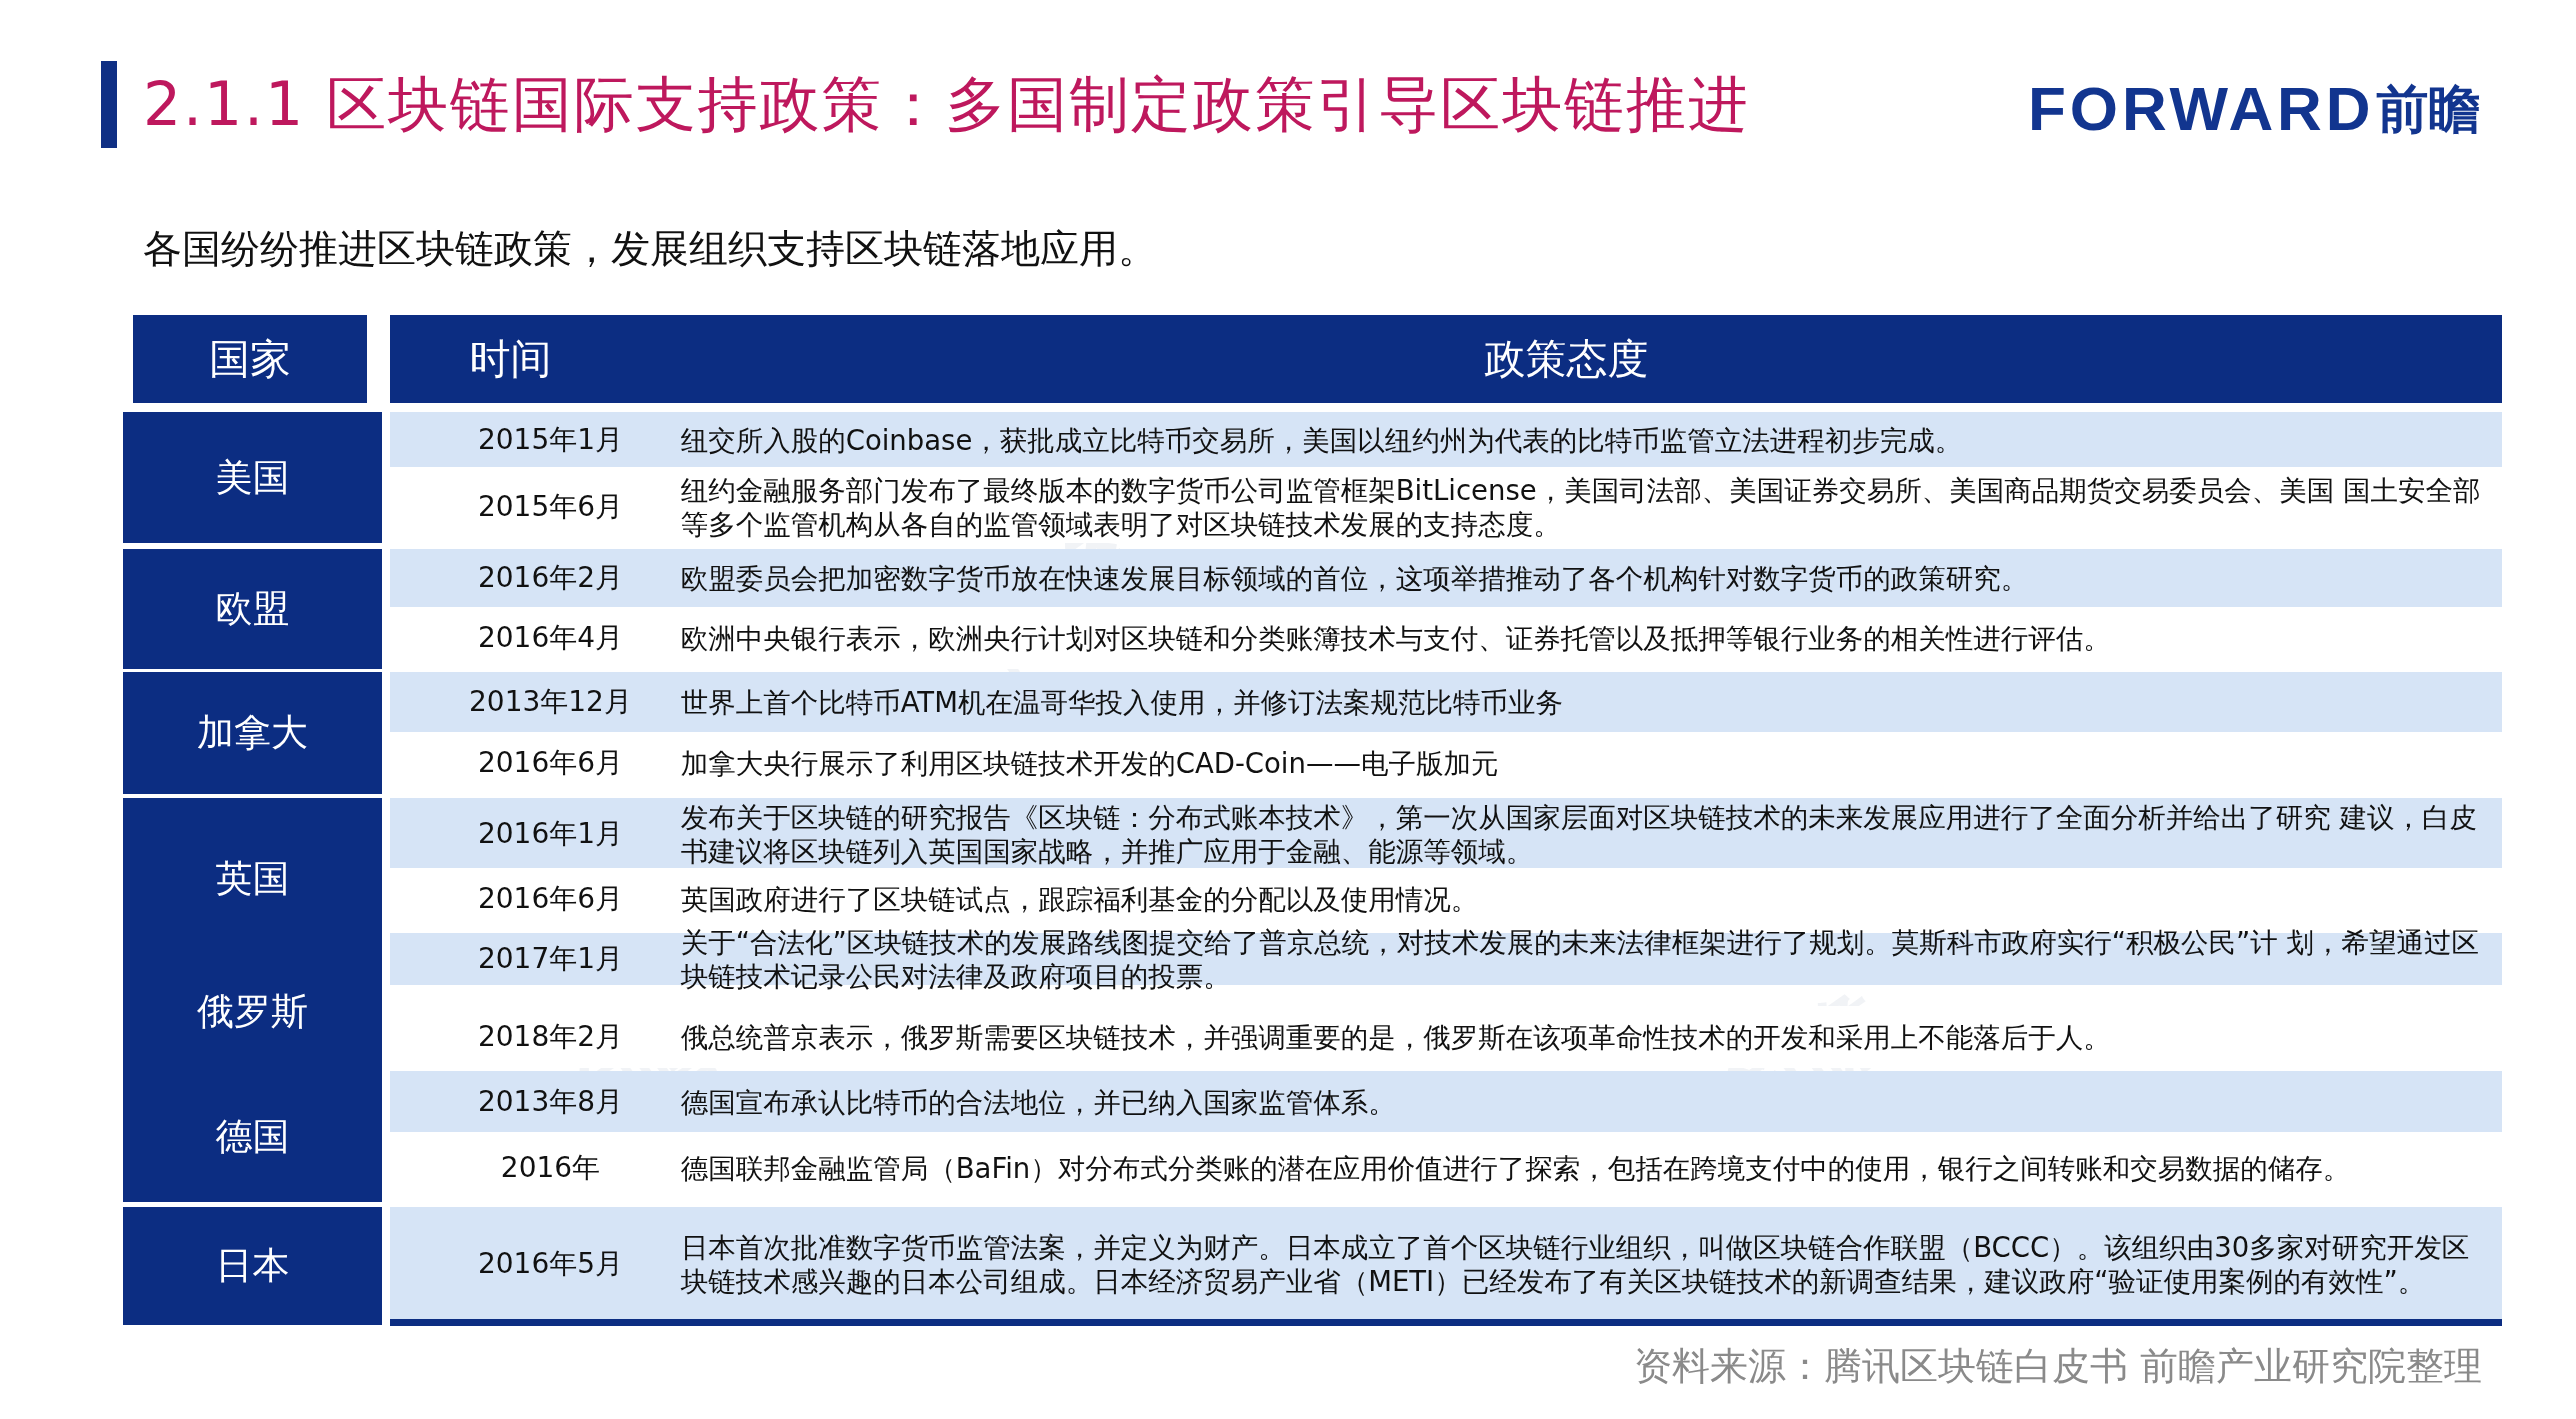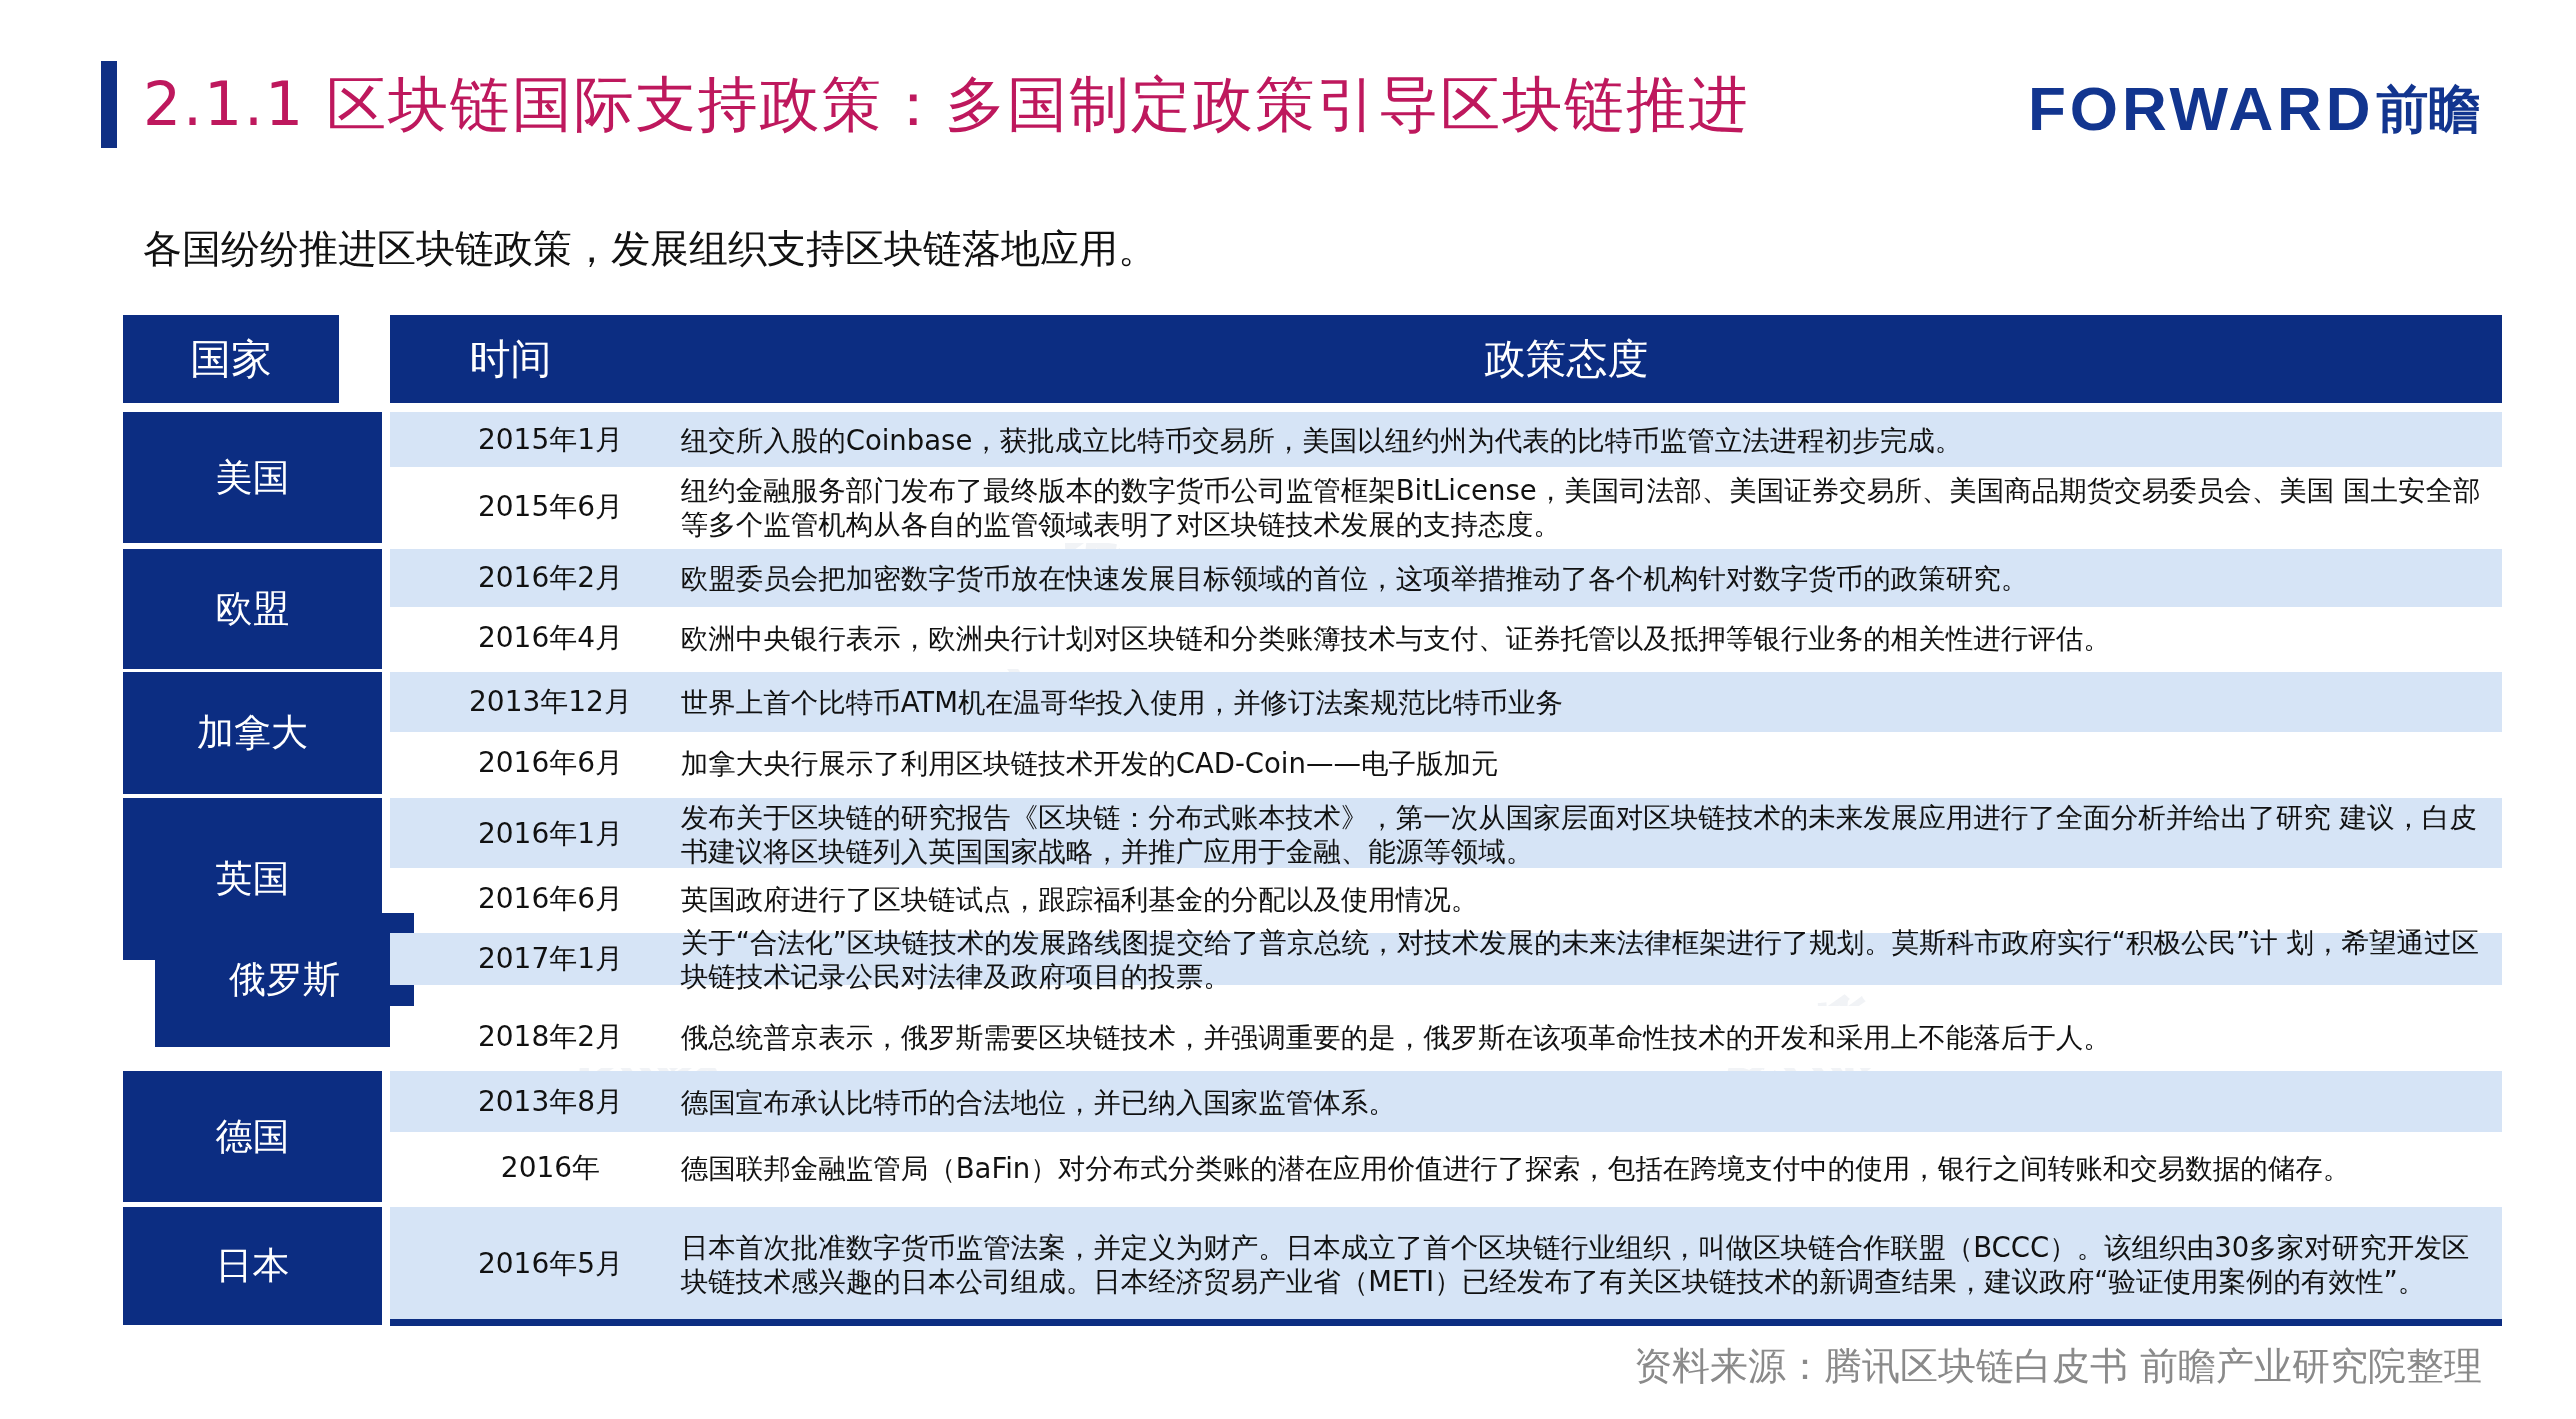--- a/index.html
+++ b/index.html
@@ -11,21 +11,21 @@
   }
   .title-bar { position:absolute; left:101px; top:61px; width:16.4px; height:87px; background:#0f2f84; }
   .title { position:absolute; left:143px; top:64px; font-size:60px; line-height:81px; color:#be185d; letter-spacing:1.9px; white-space:nowrap; }
   .logo { position:absolute; left:2028px; top:79px; height:60px; display:flex; align-items:center; color:#12358f; white-space:nowrap; }
   .logo-latin { font-family:"Liberation Sans",sans-serif; font-weight:bold; font-size:62px; letter-spacing:3.9px; line-height:60px; }
   .logo-cn { font-weight:bold; font-size:52px; line-height:60px; margin-left:1.9px; }
   .subtitle { position:absolute; left:143px; top:222px; font-size:39px; line-height:54px; color:#111; white-space:nowrap; }
 
   .table { position:absolute; left:123px; top:315px; width:2379px; }
   .hdr { position:absolute; top:0; height:88px; background:#0c2d82; color:#fff; font-size:41px; display:flex; align-items:center; justify-content:center; }
-  .hdr-country { left:0; width:216px; }
+  .hdr-country { left:10px; width:234px; }
   .hdr-right { left:267px; width:2112px; }
   .hdr-time { position:absolute; left:0; width:241px; height:88px; display:flex; align-items:center; justify-content:center; }
   .hdr-policy { position:absolute; left:241px; right:0; height:88px; display:flex; align-items:center; justify-content:center; }
 
   .country { position:absolute; left:0; width:259px; background:#0c2d82; color:#fff; font-size:37px; display:flex; align-items:center; justify-content:center;text-align:center; }
   .row { position:absolute; left:267px; width:2112px; display:flex; align-items:center; }
   .row.blue { background:#d6e4f6; }
   .row.white { background:#ffffff; }
   .cell-time { width:241px; flex:0 0 241px; text-align:center; font-size:28px; color:#111;padding-left:40px; }
   .cell-policy { flex:1 1 auto; padding-left:9.7px; padding-right:9.7px; font-size:27.5px; line-height:34px; color:#111; }
@@ -91,21 +91,21 @@
   <div class="country" style="top:483px;height:162px;">英国</div>
   <div class="row blue" style="top:483px;height:71px;">
     <div class="cell-time">2016年1月</div>
     <div class="cell-policy">发布关于区块链的研究报告《区块链：分布式账本技术》，第一次从国家层面对区块链技术的未来发展应用进行了全面分析并给出了研究 建议，白皮书建议将区块链列入英国国家战略，并推广应用于金融、能源等领域。</div>
   </div>
   <div class="row white" style="top:553px;height:61px;">
     <div class="cell-time">2016年6月</div>
     <div class="cell-policy"> 英国政府进行了区块链试点，跟踪福利基金的分配以及使用情况。</div>
   </div>
 
-  <div class="country" style="top:598px;height:134px;margin-left:32px;">俄罗斯</div>
+  <div class="country" style="top:630px;height:134px;">俄罗斯</div>
   <div class="row blue" style="top:618px;height:52px;">
     <div class="cell-time">2017年1月</div>
     <div class="cell-policy">关于“合法化”区块链技术的发展路线图提交给了普京总统，对技术发展的未来法律框架进行了规划。莫斯科市政府实行“积极公民”计 划，希望通过区块链技术记录公民对法律及政府项目的投票。</div>
   </div>
   <div class="row white" style="top:691px;height:62px;">
     <div class="cell-time">2018年2月</div>
     <div class="cell-policy">俄总统普京表示，俄罗斯需要区块链技术，并强调重要的是，俄罗斯在该项革命性技术的开发和采用上不能落后于人。</div>
   </div>
 
   <div class="country" style="top:756px;height:131px;">德国</div>

